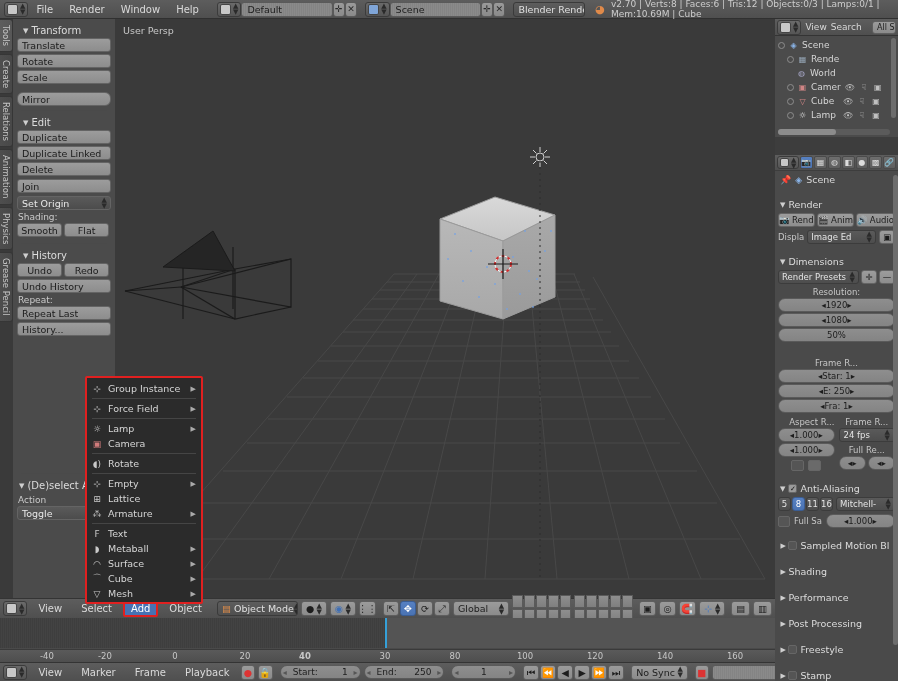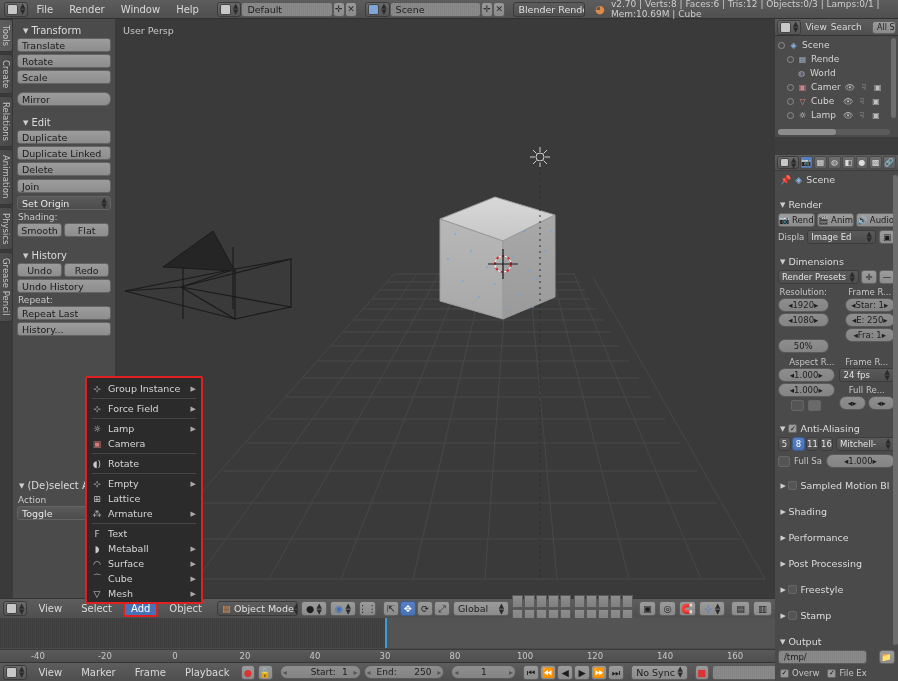--- a/index.html
+++ b/index.html
@@ -594,25 +594,25 @@
     <div class="btn center" style="width:20px;margin-left:3px;">▤</div>
     <div class="btn center" style="width:20px;">▥</div>
   </div>
 
   <div id="tl-ruler">
     <div style="position:absolute;left:0;top:0;width:385px;height:30px;
                 background:repeating-linear-gradient(90deg,#3e3e3e,#3e3e3e 1px,#434343 1px,#434343 2px);"></div>
     <div style="position:absolute;left:385px;top:0;width:390px;height:30px;background:#545454;"></div>
     <div style="position:absolute;left:385px;top:0;width:2px;height:30px;background:#35a0d8;"></div>
     <div class="tl-marks" style="background:linear-gradient(#5a5a5a,#4e4e4e);border-top:1px solid #3a3a3a;">
-      <span class="tl-num" style="left:38px;">-40</span>
+      <span class="tl-num" style="left:47px;">-40</span>
       <span class="tl-num" style="left:105px;">-20</span>
       <span class="tl-num" style="left:175px;">0</span>
       <span class="tl-num" style="left:245px;">20</span>
-      <span class="tl-num" style="left:315px;">40</span>
+      <span class="tl-num" style="left:305px;font-weight:bold;">40</span>
       <span class="tl-num" style="left:385px;">30</span>
       <span class="tl-num" style="left:455px;">80</span>
       <span class="tl-num" style="left:525px;">100</span>
       <span class="tl-num" style="left:595px;">120</span>
       <span class="tl-num" style="left:665px;">140</span>
       <span class="tl-num" style="left:735px;">160</span>
     </div>
   </div>
 
   <div id="tl-head">
@@ -628,21 +628,21 @@
     <div class="menu-txt">Frame</div>
     <div class="menu-txt">Playback</div>
 
     <div class="btn center" style="width:17px;">
         <span style="color:#d33;">●</span>
       </div>
     <div class="btn center" style="width:17px;">🔒</div>
 
     <div class="field" style="width:120px;margin-left:4px;">
       <span class="lft">◂</span>
-      <span style="position:absolute;left:30px;">Start:</span>
+      <span style="position:absolute;left:12px;">Start:</span>
       <span style="position:absolute;right:12px;">1</span>
       <span class="rgt">▸</span>
     </div>
     <div class="field" style="width:120px;">
       <span class="lft">◂</span>
       <span style="position:absolute;left:12px;">End:</span>
       <span style="position:absolute;right:12px;">250</span>
       <span class="rgt">▸</span>
     </div>
     <div class="field" style="width:96px;margin-left:4px;">
@@ -816,34 +816,34 @@
           <span>Render Presets</span>
           <span class="arrows">
               <span>▲</span>
               <span>▼</span>
             </span>
         </div>
         <div class="pbtn" style="width:16px;">✛</div>
         <div class="pbtn" style="width:16px;">—</div>
       </div>
 
-      <div style="display:flex;gap:16px;margin-top:3px;">
+      <div style="display:flex;gap:16px;margin-top:3px;flex-direction:column;">
         <div style="flex:1;">
           <div class="psub" style="text-align:center;">Resolution:</div>
           <div class="pfield" style="margin-top:1px;">
             <span class="lft">◂</span>
             <span>1920</span>
             <span class="rgt">▸</span>
           </div>
           <div class="pfield" style="margin-top:1px;">
             <span class="lft">◂</span>
             <span>1080</span>
             <span class="rgt">▸</span>
           </div>
-          <div class="pfield" style="margin-top:12px;">
+          <div class="pfield" style="margin-top:1px;">
             <span>50%</span>
           </div>
         </div>
         <div style="flex:1;">
           <div class="psub" style="text-align:center;">Frame R...</div>
           <div class="pfield" style="margin-top:1px;">
             <span class="lft">◂</span>
             <span>Star: 1</span>
             <span class="rgt">▸</span>
           </div>

